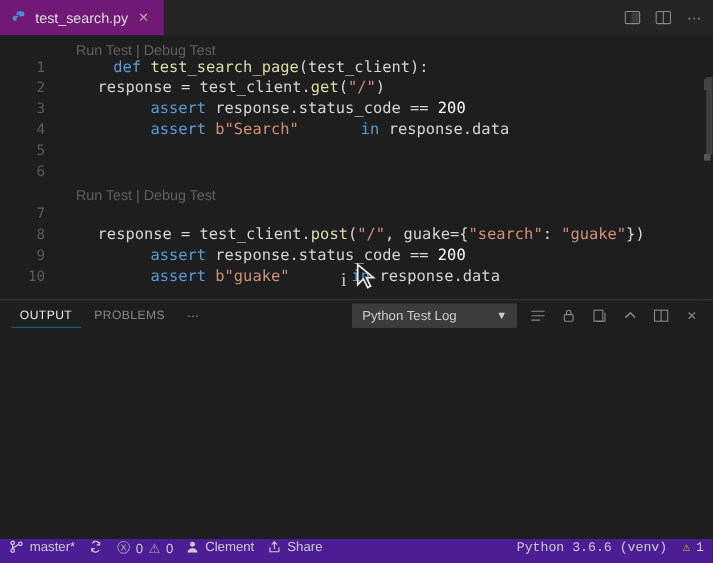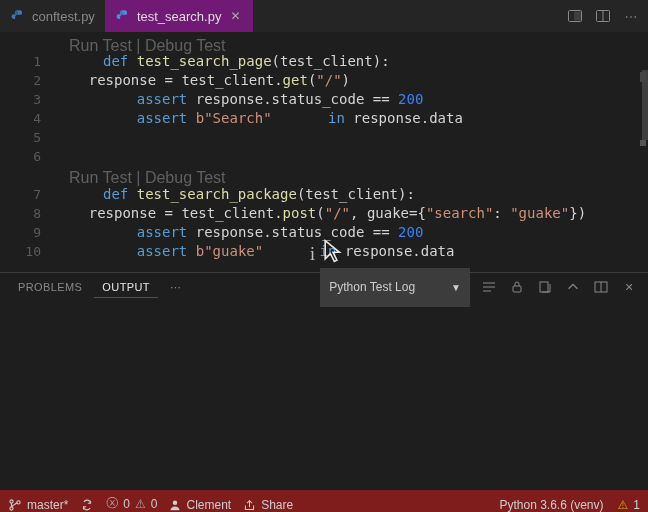--- a/index.html
+++ b/index.html
@@ -56,35 +56,35 @@
     flex: 1;
     font-family: Menlo, Consolas, monospace;
     font-size: 14px;
     line-height: 19px;
     padding-top: 36px;
     position: relative;
   }
   .codelens {
     position:absolute;
     color: #606060;
-    font-size: 16px;
+    font-size: 13px;
     font-family: "Segoe UI", Arial, sans-serif;
   }
   .line { display:flex; height:19px; white-space:pre; }
   .lineno {
     width: 55px; text-align: right; color:#5a5a5a;
     padding-right: 14px;
     font-family: Menlo, Consolas, monospace;
     font-size:13px;
   }
   .code { color:#d4d4d4; }
   .kw { color:#569cd6;margin-left:48px; } 
   .fn { color:#dcdcaa; }
   .str { color:#ce9178; }
-  .num { color:#3b82f6; }
+  .num { color:#ffffff; }
   .minimap {
     width: 10px;
     background: #1e1e1e;
     position: relative;
   }
   .minimap .slider {
     position:absolute; right:0; top:38px; width:6px; height:70px;
     background:#3f3f3f;
   }
   .overview-ruler { position:absolute; right:2px; top:40px; width:6px; height:10px; background:#444444; }
@@ -111,55 +111,47 @@
     font-size:11px;
   }
   .ptab { padding:4px 8px; letter-spacing:0.4px; cursor:pointer; }
   .ptab.active { color:#e7e7e7; border-bottom:1px solid #0e639c; }
   .panel-more { padding:4px 8px; cursor:pointer; }
   .panel-right {
     margin-left:auto; display:flex; align-items:center; gap:10px;
   }
   .dropdown {
     background:#3c3c3c; color:#cccccc;
-    height:39px; display:flex; align-items:center;
+    height:22px; display:flex; align-items:center;
     padding:0 8px; font-size:12px; gap:36px;
     border:1px solid #3c3c3c;
   }
   .dropdown .chev { font-size:10px; color:#cccccc; }
   .panel-icon { width:18px;height:18px;display:flex;align-items:center;justify-content:center;color:#888;}
   .panel-body { flex:1; }
   
   .status {
     height: 22px;
-    background: #7f1d1d;
+    background: #4c1d95;
     color:#cccccc;
     display:flex;
-    align-items:flex-end;
+    align-items:flex-start;
     font-size:12px;
     padding:0 8px;
     gap:12px;
   }
   .status-item { display:flex; align-items:center; gap:5px;}
   .status .warn-symbol { color:#d4b302; }
   .status .err-symbol { color:#aaaaaa; }
-  .status-right { margin-left:auto; display:flex; gap:14px; align-items:center;}
+  .status-right { margin-left:auto; display:flex; gap:14px; align-items:center;font-family:Liberation Mono, monospace;}
 </style>
 </head>
 <body>
 
 <div class="tab-bar">
-  <div class="tab">
-    <span class="py-icon">
-      <svg width="14" height="14" viewBox="0 0 24 24" fill="currentColor">
-          <path d="M12 2c-3 0-5 1-5 4v2h5v1H5c-2 0-4 1-4 4s2 4 4 4h2v-3c0-2 2-4 4-4h5c2 0 3-1 3-3V6c0-3-2-4-5-4h-2zm-2 2a1 1 0 110 2 1 1 0 010-2z"></path>
-        </svg>
-    </span>
-    <span>conftest.py</span>
-  </div>
   <div class="tab active">
     <span class="py-icon">
       <svg width="14" height="14" viewBox="0 0 24 24" fill="currentColor">
           <path d="M12 2c-3 0-5 1-5 4v2h5v1H5c-2 0-4 1-4 4s2 4 4 4h2v-3c0-2 2-4 4-4h5c2 0 3-1 3-3V6c0-3-2-4-5-4h-2zm-2 2a1 1 0 110 2 1 1 0 010-2z"></path>
         </svg>
     </span>
     <span>test_search.py</span>
     <span class="close">✕</span>
   </div>
   <div class="tab-actions">
@@ -199,21 +191,20 @@
       <span class="lineno">4</span>
       <span class="code"><span>    </span><span class="kw">assert </span><span class="str">b"Search"</span><span> </span><span class="kw">in</span><span> response.data</span></span>
     </div>
     <div class="line"><span class="lineno">5</span></div>
     <div class="line"><span class="lineno">6</span></div>
 
     <div class="codelens" style="left:69px; top:136px;">Run Test | Debug Test</div>
 
     <div class="line" style="margin-top:19px;">
       <span class="lineno">7</span>
-      <span class="code"><span class="kw">def </span><span class="fn">test_search_package</span><span>(test_client):</span></span>
     </div>
     <div class="line">
       <span class="lineno">8</span>
       <span class="code"><span>    response = test_client.</span><span class="fn">post</span><span>(</span><span class="str">"/"</span><span>, guake={</span><span class="str">"search"</span><span>: </span><span class="str">"guake"</span><span>})</span></span>
     </div>
     <div class="line">
       <span class="lineno">9</span>
       <span class="code"><span>    </span><span class="kw">assert </span><span>response.status_code == </span><span class="num">200</span></span>
     </div>
     <div class="line">
@@ -230,22 +221,22 @@
   </div>
   <div class="minimap">
     <div class="slider"></div>
     <div class="overview-ruler"></div>
     <div class="overview-ruler2"></div>
   </div>
 </div>
 
 <div class="panel">
   <div class="panel-tabs">
+    <span class="ptab active">OUTPUT</span>
     <span class="ptab">PROBLEMS</span>
-    <span class="ptab active">OUTPUT</span>
     <span class="panel-more">⋯</span>
     <div class="panel-right">
       <div class="dropdown">
         <span>Python Test Log</span>
         <span class="chev">▼</span>
       </div>
       <span class="panel-icon">
         <svg width="16" height="16" viewBox="0 0 16 16" stroke="currentColor" fill="none">
             <line x1="2" y1="4" x2="14" y2="4"></line>
             <line x1="2" y1="8" x2="14" y2="8"></line>

